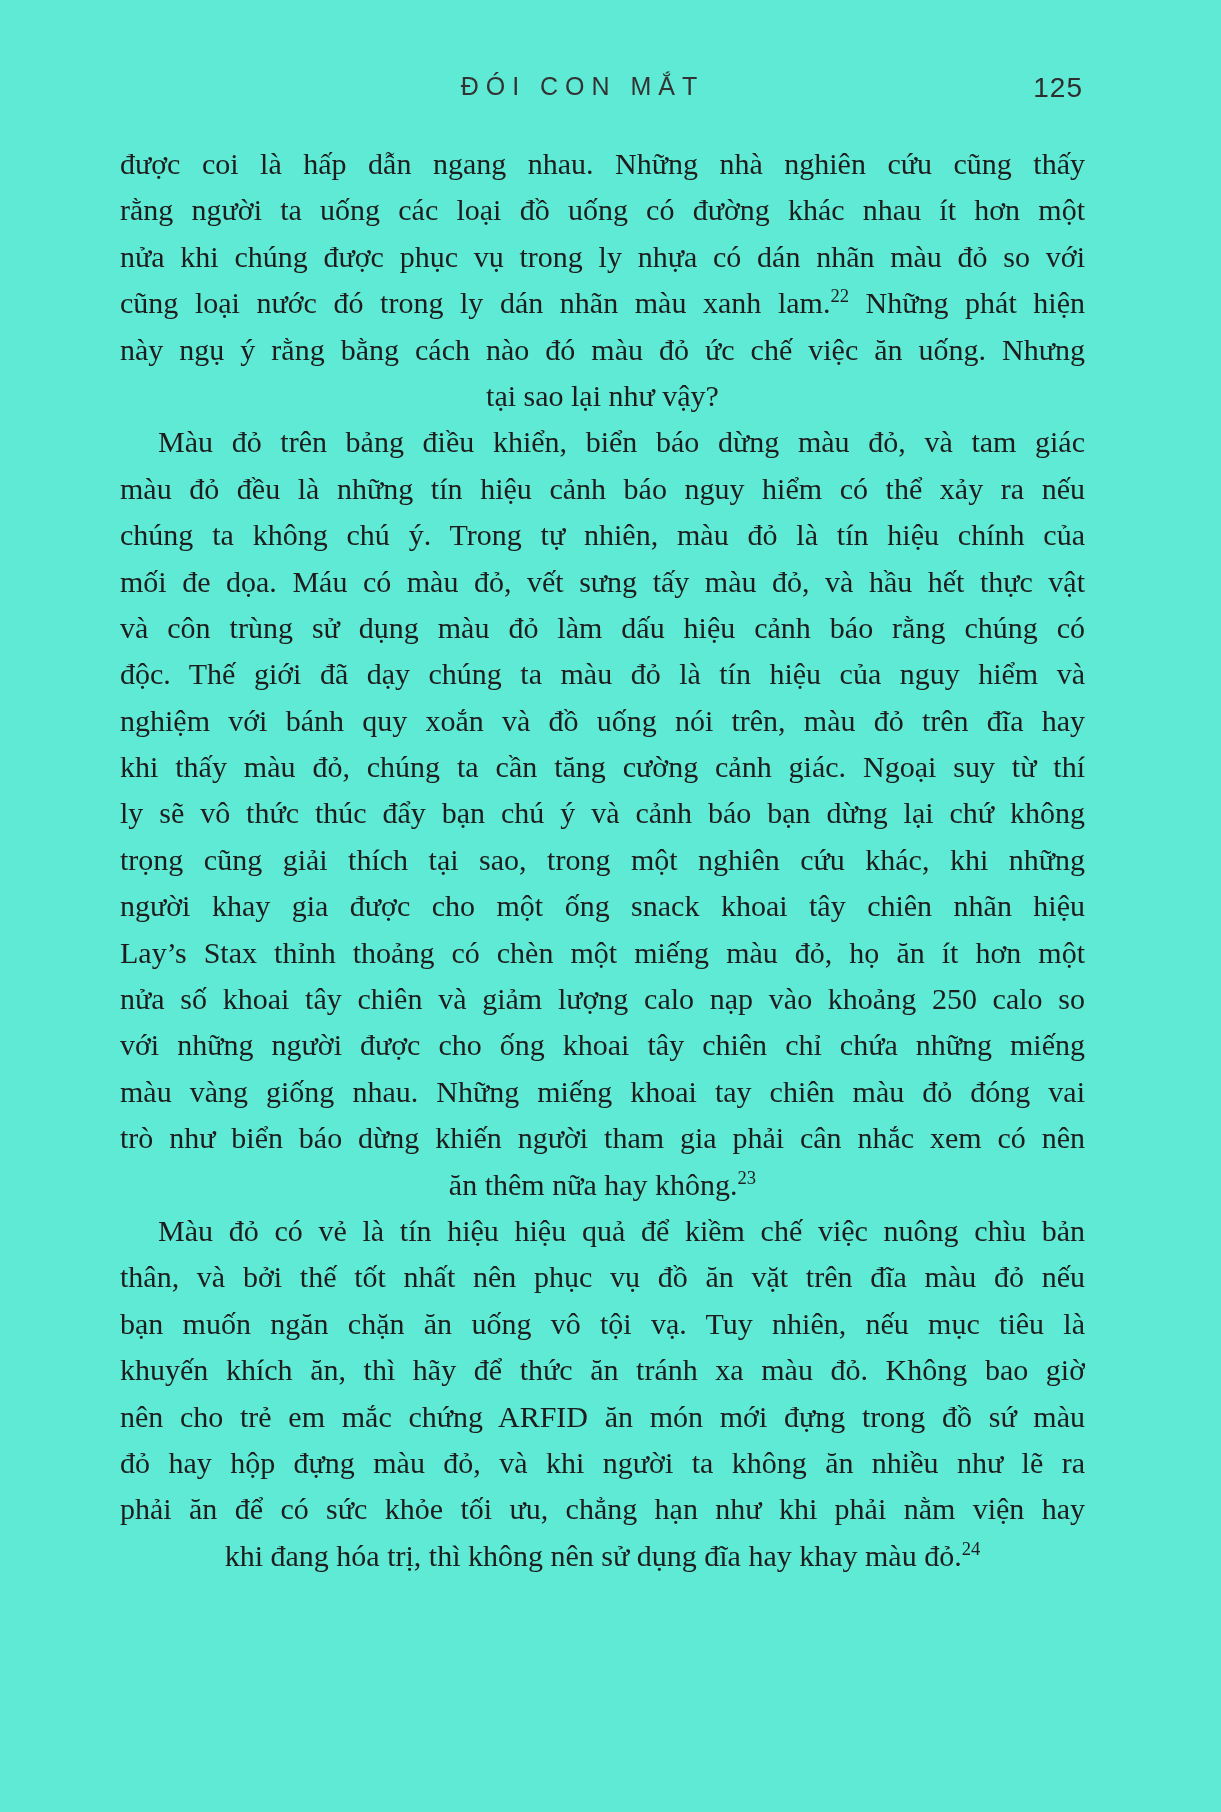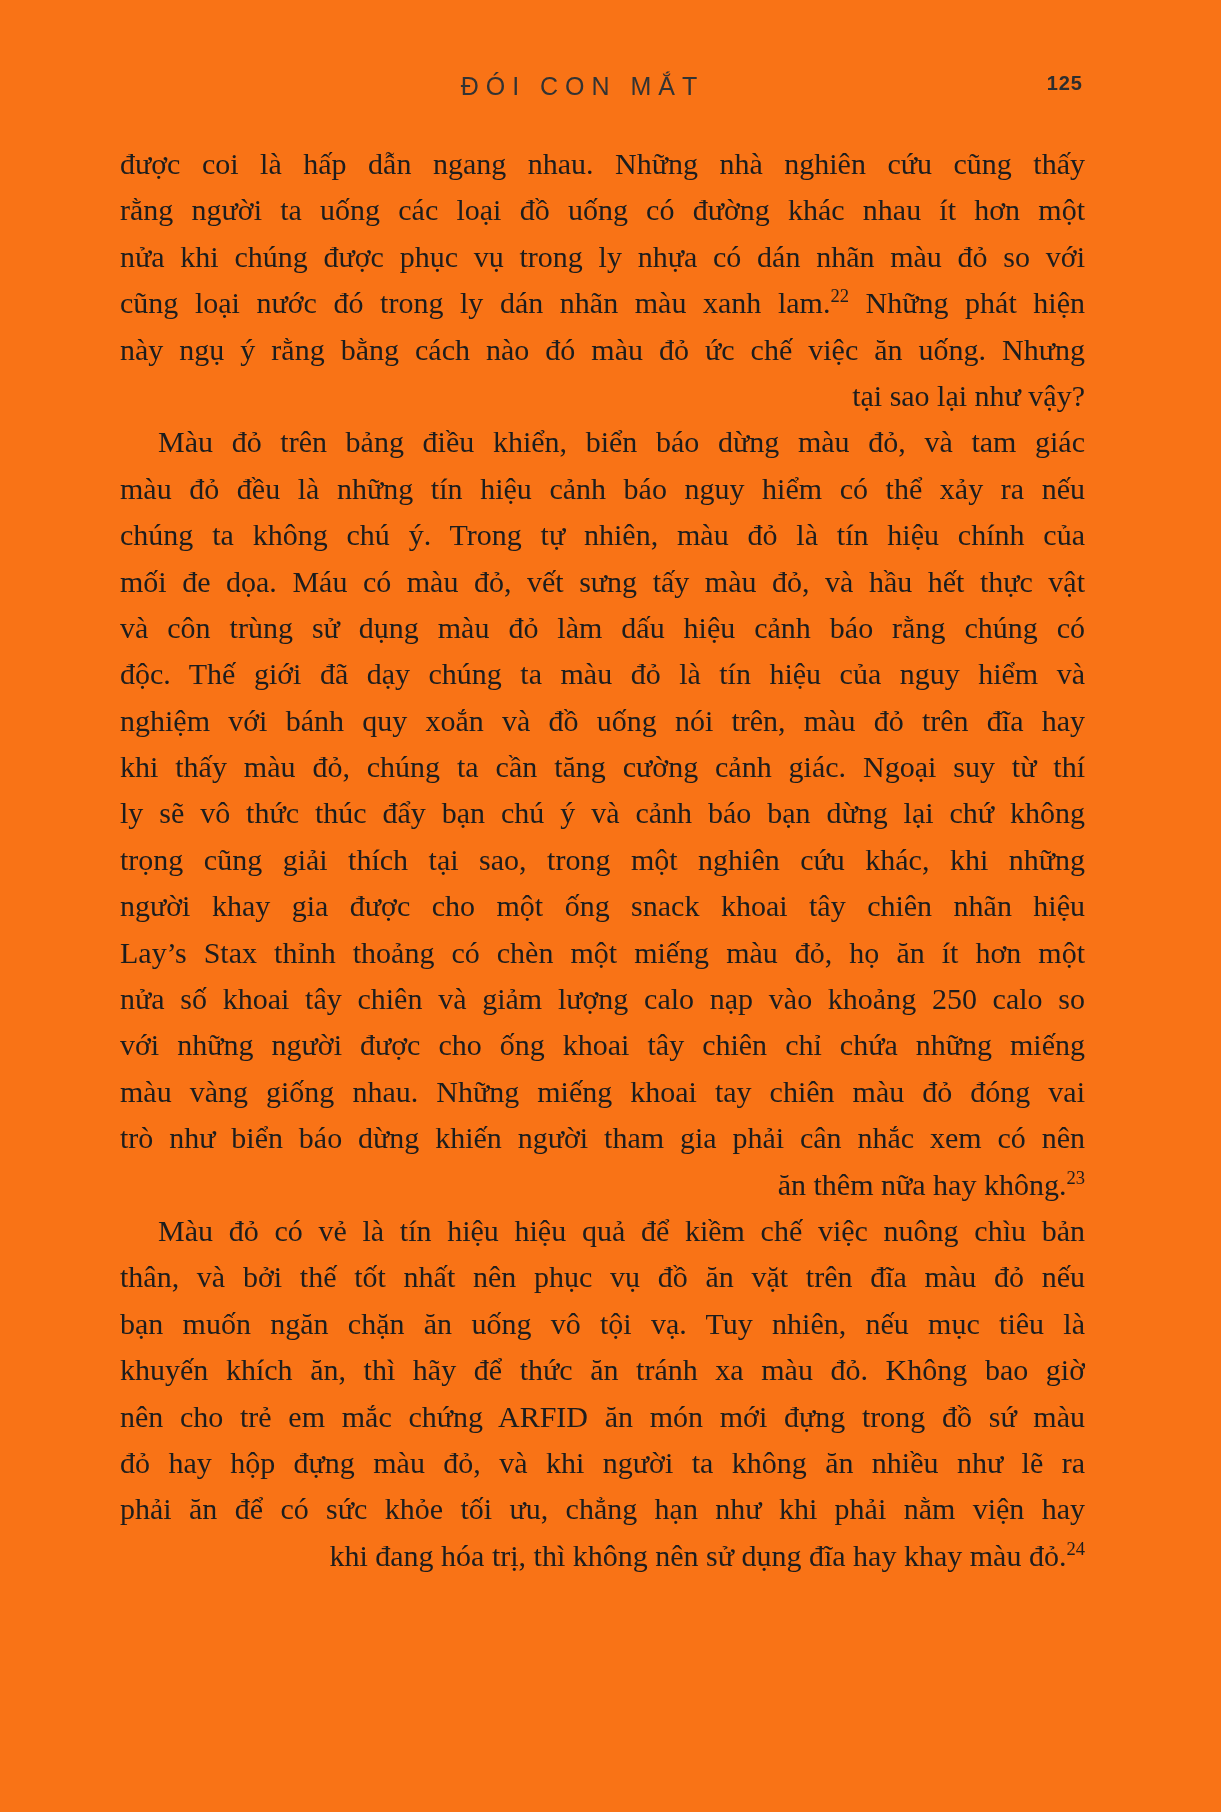--- a/index.html
+++ b/index.html
@@ -24,22 +24,22 @@
     font-size: 25px;
     letter-spacing: 7px;
     color: #333333;
     white-space: nowrap;
   }
   .page-number {
     position: absolute;
     top: 72px;
     right: 138px;
     font-family: "Liberation Sans", sans-serif;
-    font-weight: 700;
-    font-size: 20px;
+    font-weight: 400;
+    font-size: 28px;
     letter-spacing: 1px;
     color: #2e2e2e;
   }
   .body-text {
     position: absolute;
     top: 141px;
     left: 120px;
     width: 965px;
     font-size: 30px;
     line-height: 46.4px;
@@ -51,32 +51,32 @@
     text-align: justify;
     font-family: Liberation Serif, serif;
   }
   
   .line.j::after {
     content: "";
     display: inline-block;
     width: 100%;
     height: 0;
   }
-  .line.noj { text-align: right; }
+  .line.noj { text-align: center; }
   .line.indent { text-indent: 38px; }
   sup {
     font-size: 0.62em;
     line-height: 0;
     vertical-align: super;
   }
 </style>
 </head>
 <body>
 
-<div class="page" style="background: #f97316;">
+<div class="page" style="background: #5eead4;">
   <div class="running-head" style="color: rgb(51, 51, 51);">ĐÓI CON MẮT</div>
   <div class="page-number">125</div>
   <div class="body-text" style="color: rgb(29, 29, 29);">
       <div class="line j">được coi là hấp dẫn ngang nhau. Những nhà nghiên cứu cũng thấy</div>
       <div class="line j">rằng người ta uống các loại đồ uống có đường khác nhau ít hơn một</div>
       <div class="line j">nửa khi chúng được phục vụ trong ly nhựa có dán nhãn màu đỏ so với</div>
       <div class="line j">cũng loại nước đó trong ly dán nhãn màu xanh lam.<sup>22</sup> Những phát hiện</div>
       <div class="line j">này ngụ ý rằng bằng cách nào đó màu đỏ ức chế việc ăn uống. Nhưng</div>
       <div class="line noj">tại sao lại như vậy?</div>
       <div class="line j indent">Màu đỏ trên bảng điều khiển, biển báo dừng màu đỏ, và tam giác</div>

